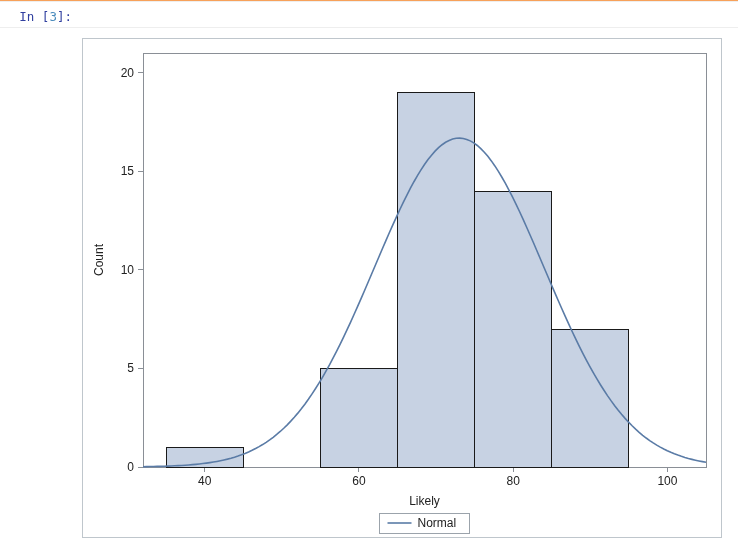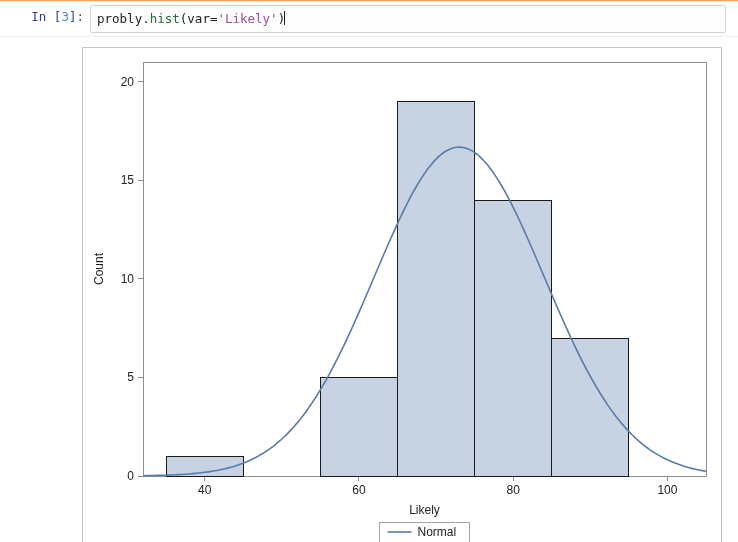--- a/index.html
+++ b/index.html
@@ -9,21 +9,21 @@
     background: #fff;
     width: 738px;
     height: 542px;
     overflow: hidden;
   }
   .cell {
     border-top: 1px solid #eee;
     border-bottom: 1px solid #eee;
     display: flex;
     align-items: flex-start;
-    padding: 3px 12px;
+    padding: 3px 0;
   }
   .top-orange {
     height: 1px;
     background: linear-gradient(to right, #f7a15a, #f7a15a);
   }
   .prompt {
     width: 78px;
     text-align: right;
     padding: 4px 6px 0 0;
     font-family: Menlo, Consolas, "DejaVu Sans Mono", monospace;
@@ -112,23 +112,20 @@
   }
 </style>
 </head>
 <body>
 
 <div class="top-orange"></div>
 <div class="cell">
   <div class="prompt">
     <span>In [</span><span class="num">3</span><span>]:</span>
   </div>
-  <div class="code-area">
-    <span class="obj">probly</span><span>.</span><span class="method">hist</span><span class="paren">(</span><span class="kw">var=</span><span class="str">'Likely'</span><span class="paren">)</span><span class="cursor"></span>
-  </div>
 </div>
 
 <div class="output-area">
   <div class="chart-frame">
     <svg id="chart-svg" width="638" height="498">
         <rect x="60" y="14" width="563" height="414" class="frame-rect"></rect>
         <line x1="55" y1="428" x2="60" y2="428" stroke="#8a8f96" stroke-width="1" shape-rendering="crispEdges"></line>
         <text x="51" y="432" text-anchor="end" class="tick-label">0</text>
         <line x1="55" y1="329.42857142857144" x2="60" y2="329.42857142857144" stroke="#8a8f96" stroke-width="1" shape-rendering="crispEdges"></line>
         <text x="51" y="333.42857142857144" text-anchor="end" class="tick-label">5</text>

